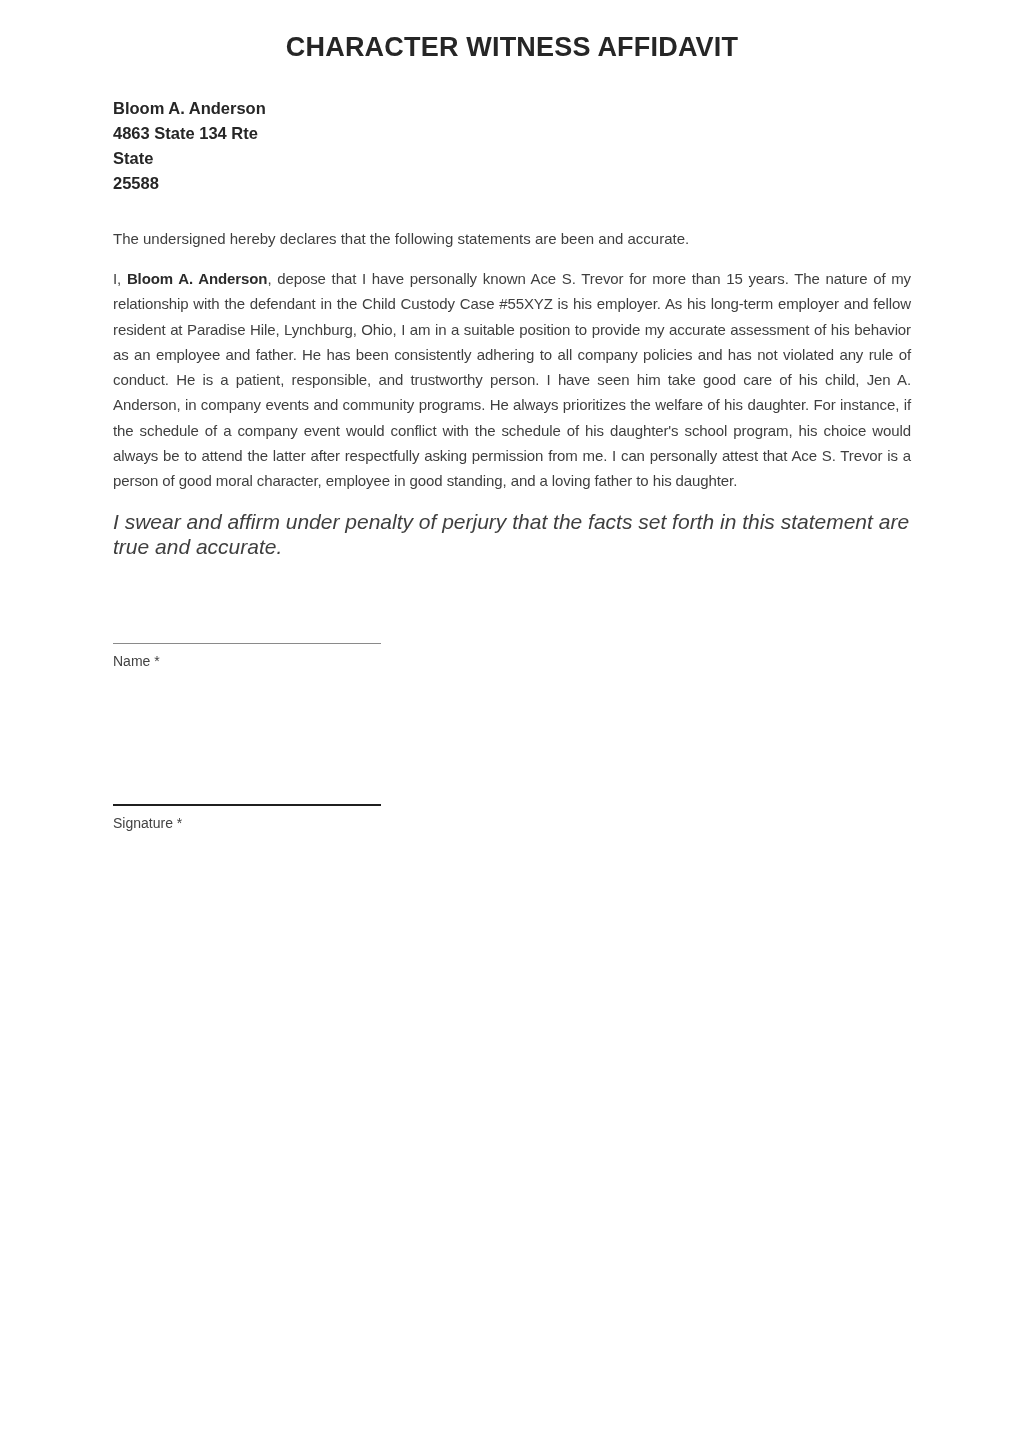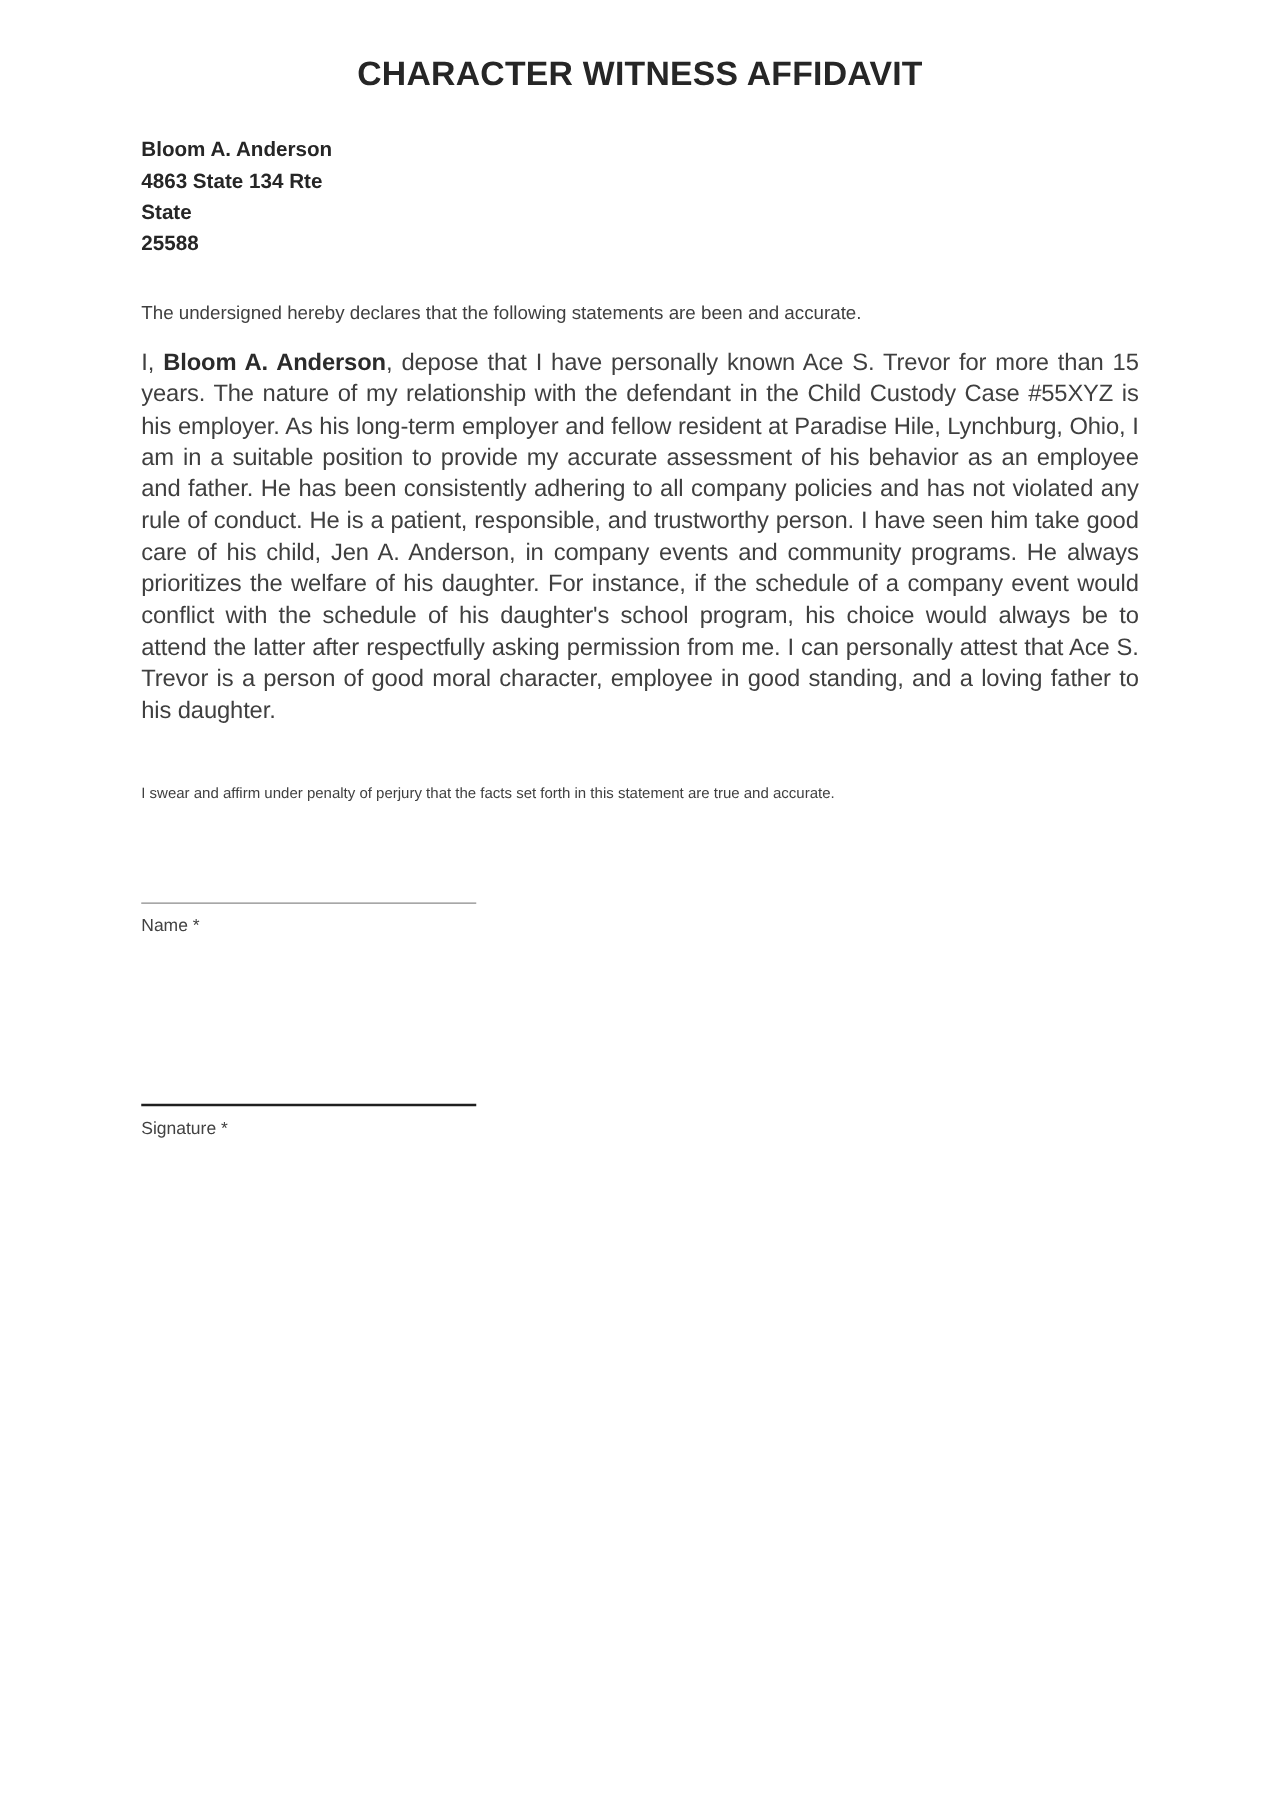--- a/index.html
+++ b/index.html
@@ -9,21 +9,21 @@
     height: 1446px;
     background: #ffffff;
     font-family: "Liberation Sans", sans-serif;
     color: #3f3f3f;
     overflow: hidden;
   }
   .content {
     padding: 0 113px;
   }
   .doc-title {
-    margin-top: 42px;
+    margin-top: 30px;
     text-align: center;
     font-size: 27px;
     line-height: 34px;
     font-weight: 700;
     color: #262626;
     letter-spacing: 0.2px;
   }
   .address-block {
     margin-top: 32px;
     font-size: 16.5px;
@@ -32,32 +32,33 @@
     color: #262626;
   }
   .declaration {
     margin-top: 30px;
     font-size: 15px;
     line-height: 25px;
     color: #3f3f3f;
   }
   .statement {
     margin-top: 12px;
-    font-size: 19px;
+    font-size: 15px;
     line-height: 25.3px;
     letter-spacing: -0.1px;
     text-align: justify;
     color: #3f3f3f;
   }
   .statement .deponent { font-weight: 700; color: #2b2b2b; }
   .oath {
-    margin-top: 40px;
-    font-size: 12px;
+    margin-top: 15px;
+    font-size: 21px;
     line-height: 25px;
     color: #3f3f3f;
+    font-style: italic;
   }
   .form-area { width: 268px; }
   .field { width: 268px; }
   .input-area {
     position: relative;
     width: 100%;
     cursor: text;
   }
   .input-area.sig-area   { height: 133px; }
   .input-area.name-area  { height: 63px; }

